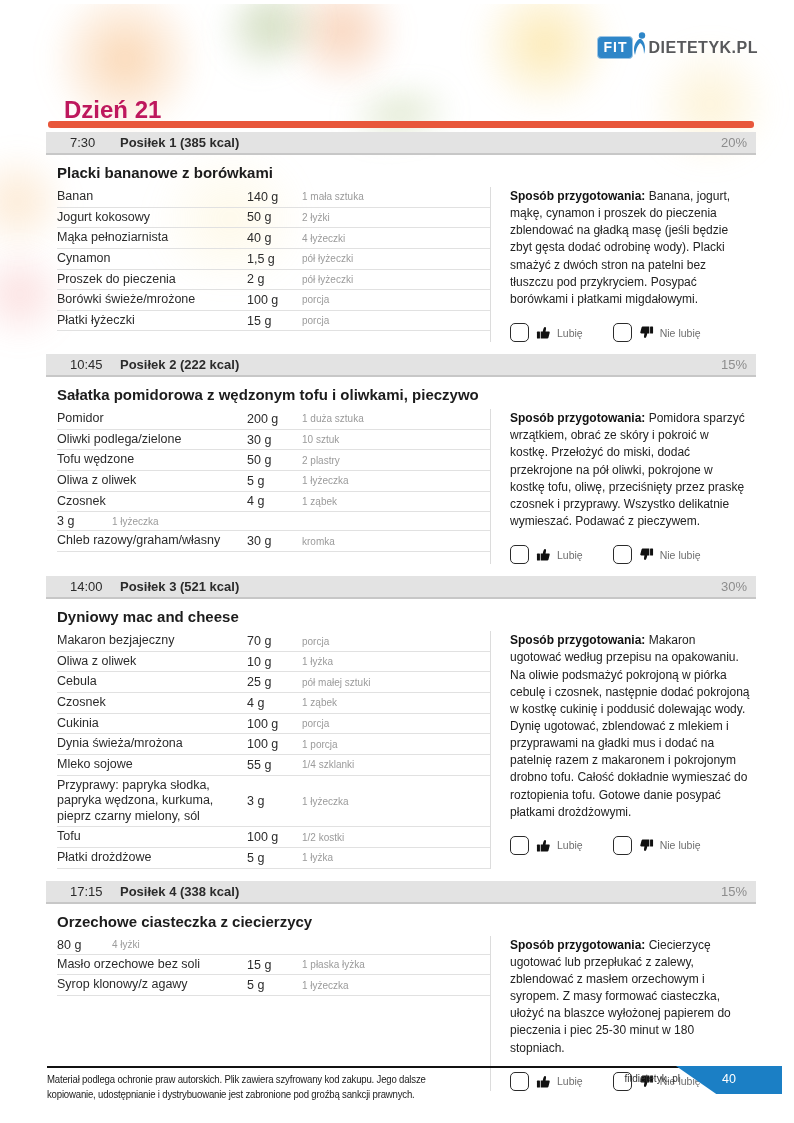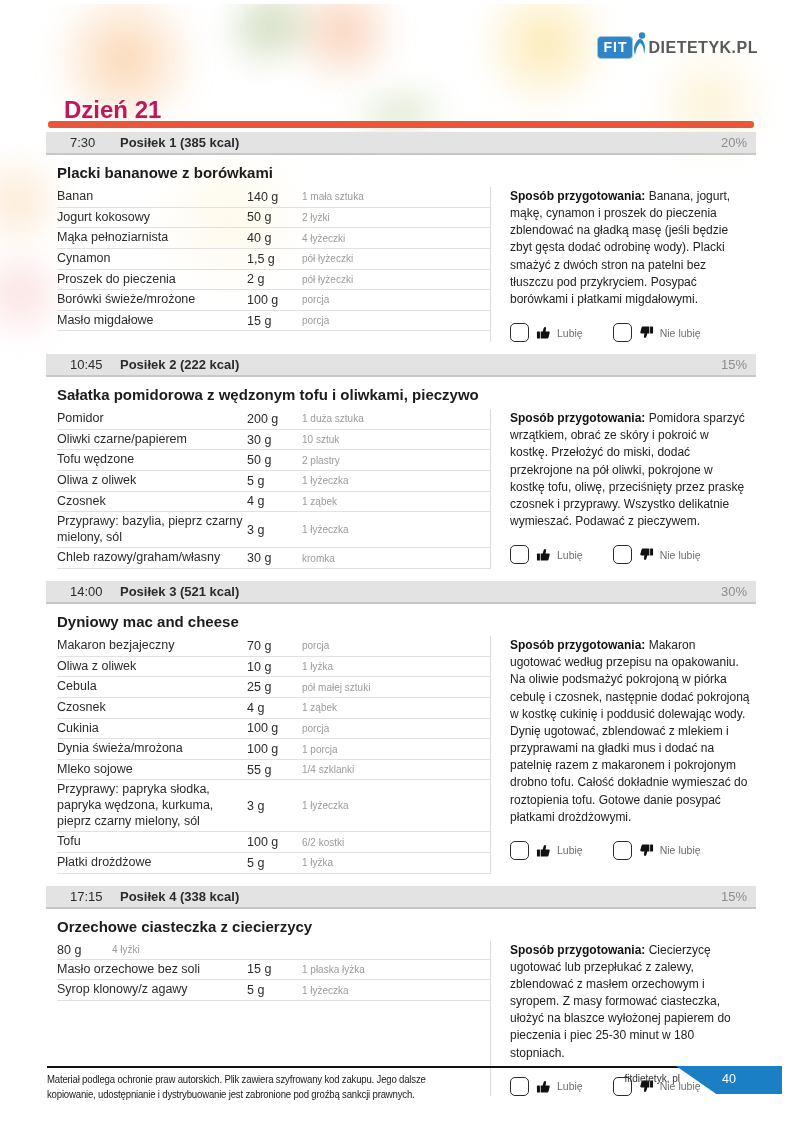--- a/index.html
+++ b/index.html
@@ -139,21 +139,21 @@
     <span class="ing-measure">pół łyżeczki</span>
   </div>
 
   <div class="ing-row">
     <span class="ing-name">Borówki świeże/mrożone</span>
     <span class="ing-amount">100 g</span>
     <span class="ing-measure">porcja</span>
   </div>
 
   <div class="ing-row">
-    <span class="ing-name">Masło migdałowe</span>
+    <span class="ing-name">Płatki łyżeczki</span>
     <span class="ing-amount">15 g</span>
     <span class="ing-measure">porcja</span>
   </div>
 </div>
       <div class="preparation">
         <div class="prep-text"><b>Sposób przygotowania: </b><span>Banana, jogurt, mąkę, cynamon i proszek do pieczenia zblendować na gładką masę (jeśli będzie zbyt gęsta dodać odrobinę wody). Placki smażyć z dwóch stron na patelni bez tłuszczu pod przykryciem. Posypać borówkami i płatkami migdałowymi.</span></div>
         <div class="like-row">
           <div class="like-group">
             <div class="like-box"></div>
             <svg class="thumb" viewBox="0 0 16 16">
@@ -184,21 +184,21 @@
     <div class="recipe-title">Sałatka pomidorowa z wędzonym tofu i oliwkami, pieczywo</div>
     <div class="meal-body">
       <div class="ingredients">
   <div class="ing-row">
     <span class="ing-name">Pomidor</span>
     <span class="ing-amount">200 g</span>
     <span class="ing-measure">1 duża sztuka</span>
   </div>
 
   <div class="ing-row">
-    <span class="ing-name">Oliwki czarne/papierem</span>
+    <span class="ing-name">Oliwki podlega/zielone</span>
     <span class="ing-amount">30 g</span>
     <span class="ing-measure">10 sztuk</span>
   </div>
 
   <div class="ing-row">
     <span class="ing-name">Tofu wędzone</span>
     <span class="ing-amount">50 g</span>
     <span class="ing-measure">2 plastry</span>
   </div>
 
@@ -208,21 +208,20 @@
     <span class="ing-measure">1 łyżeczka</span>
   </div>
 
   <div class="ing-row">
     <span class="ing-name">Czosnek</span>
     <span class="ing-amount">4 g</span>
     <span class="ing-measure">1 ząbek</span>
   </div>
 
   <div class="ing-row">
-    <span class="ing-name">Przyprawy: bazylia, pieprz czarny mielony, sól</span>
     <span class="ing-amount">3 g</span>
     <span class="ing-measure">1 łyżeczka</span>
   </div>
 
   <div class="ing-row">
     <span class="ing-name">Chleb razowy/graham/własny</span>
     <span class="ing-amount">30 g</span>
     <span class="ing-measure">kromka</span>
   </div>
 </div>
@@ -303,21 +302,21 @@
 
   <div class="ing-row">
     <span class="ing-name">Przyprawy: papryka słodka, papryka wędzona, kurkuma, pieprz czarny mielony, sól</span>
     <span class="ing-amount">3 g</span>
     <span class="ing-measure">1 łyżeczka</span>
   </div>
 
   <div class="ing-row">
     <span class="ing-name">Tofu</span>
     <span class="ing-amount">100 g</span>
-    <span class="ing-measure">6/2 kostki</span>
+    <span class="ing-measure">1/2 kostki</span>
   </div>
 
   <div class="ing-row">
     <span class="ing-name">Płatki drożdżowe</span>
     <span class="ing-amount">5 g</span>
     <span class="ing-measure">1 łyżka</span>
   </div>
 </div>
       <div class="preparation">
         <div class="prep-text"><b>Sposób przygotowania: </b><span>Makaron ugotować według przepisu na opakowaniu. Na oliwie podsmażyć pokrojoną w piórka cebulę i czosnek, następnie dodać pokrojoną w kostkę cukinię i poddusić dolewając wody. Dynię ugotować, zblendować z mlekiem i przyprawami na gładki mus i dodać na patelnię razem z makaronem i pokrojonym drobno tofu. Całość dokładnie wymieszać do roztopienia tofu. Gotowe danie posypać płatkami drożdżowymi.</span></div>

